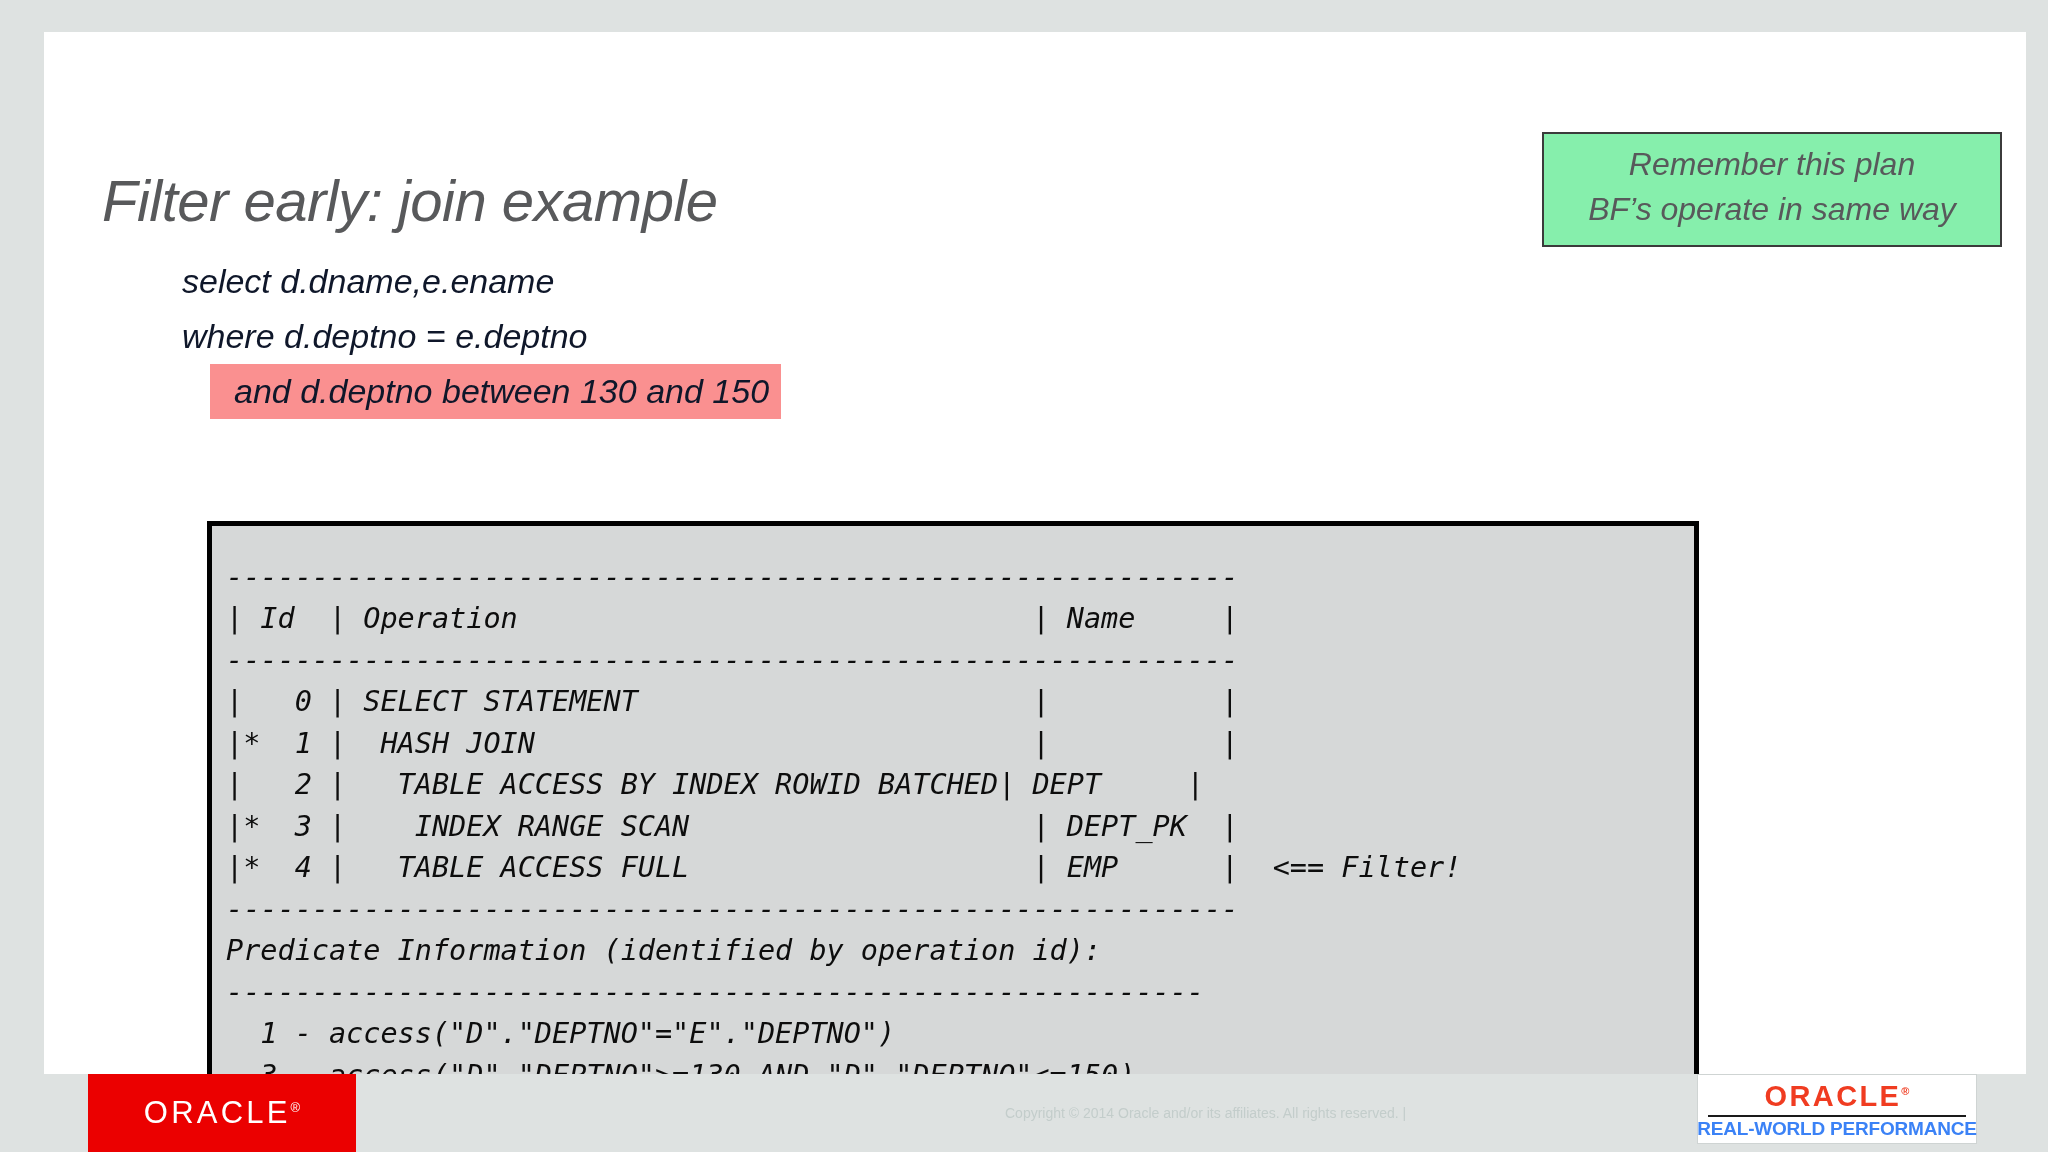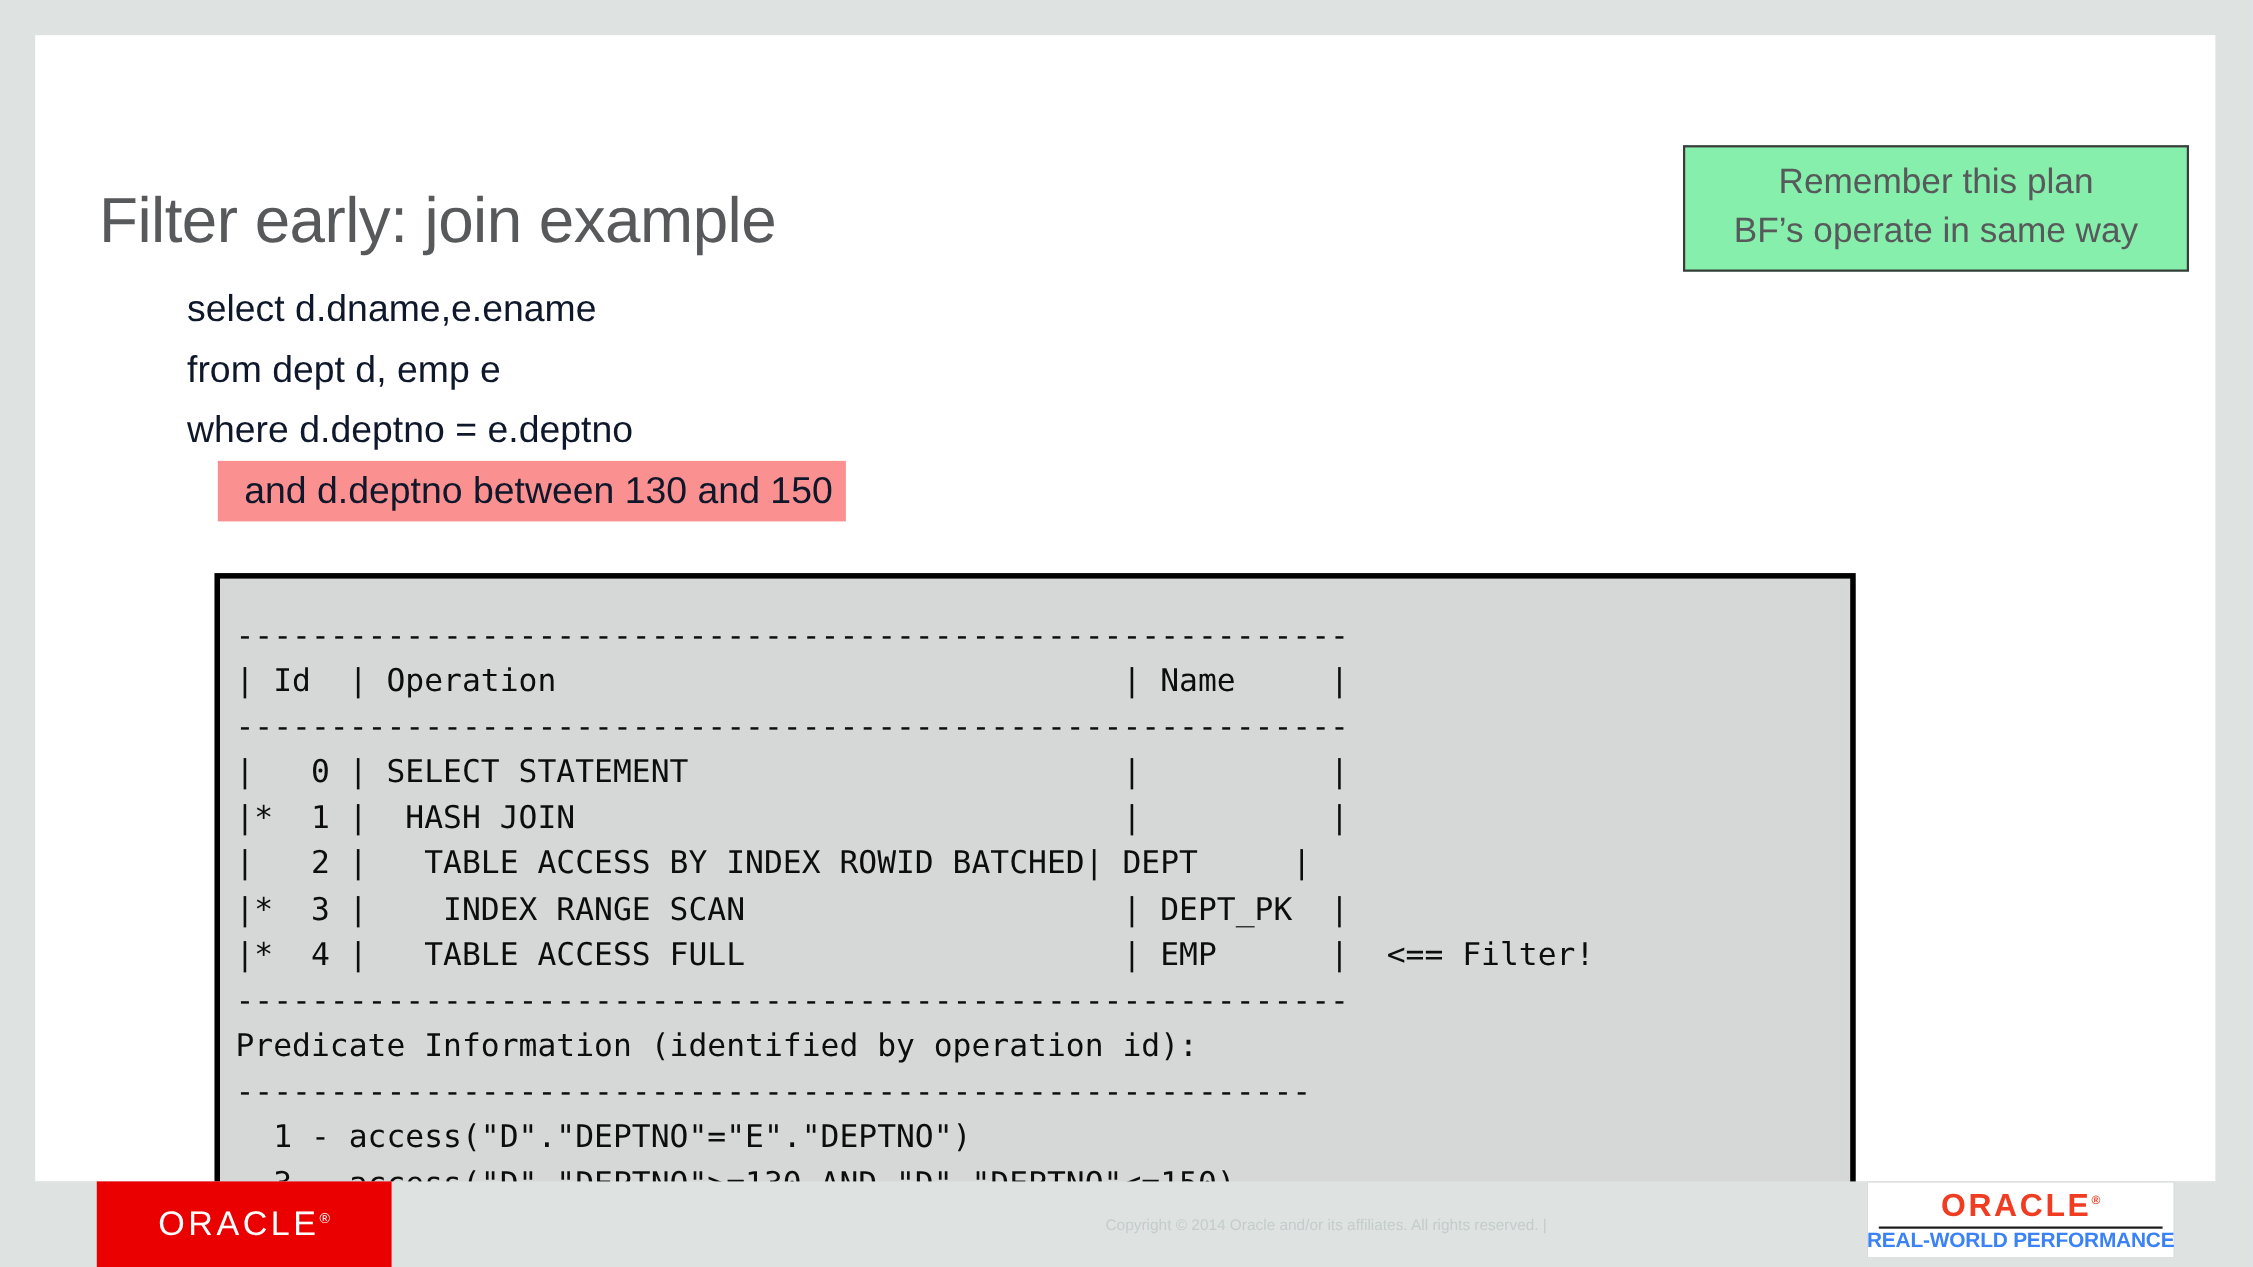--- a/index.html
+++ b/index.html
@@ -9,25 +9,26 @@
   }
   body {
     width: 2048px;
     height: 1152px;
     overflow: hidden;
     font-family: "Liberation Sans", sans-serif;
   }
 
   #slide {
     position: absolute;
-    left: 32px;
+    left: 44px;
     top: 32px;
     width: 1982px;
     height: 1042px;
     background: #ffffff;
+    font-style: italic;
   }
 
   
   #title {
     position: absolute;
     left: 58px;
     top: 96px;
     font-size: 58px;
     color: #58595b;
     font-weight: 400;
@@ -195,21 +196,20 @@
 
   <h1 id="title">Filter early: join example</h1>
 
   <div id="remember-box">
     <div class="line">Remember this plan</div>
     <div class="line">BF’s operate in same way</div>
   </div>
 
   <div id="sql">
     <div class="sqlline">select d.dname,e.ename</div>
-    <div class="sqlline">from dept d, emp e</div>
     <div class="sqlline">where d.deptno = e.deptno</div>
     <div><span class="sqlline highlight">and d.deptno between 130 and 150</span></div>
   </div>
 
   <div id="plan-box">
     <pre id="plan-text">-----------------------------------------------------------
 | Id  | Operation                              | Name     |
 -----------------------------------------------------------
 |   0 | SELECT STATEMENT                       |          |
 |*  1 |  HASH JOIN                             |          |

